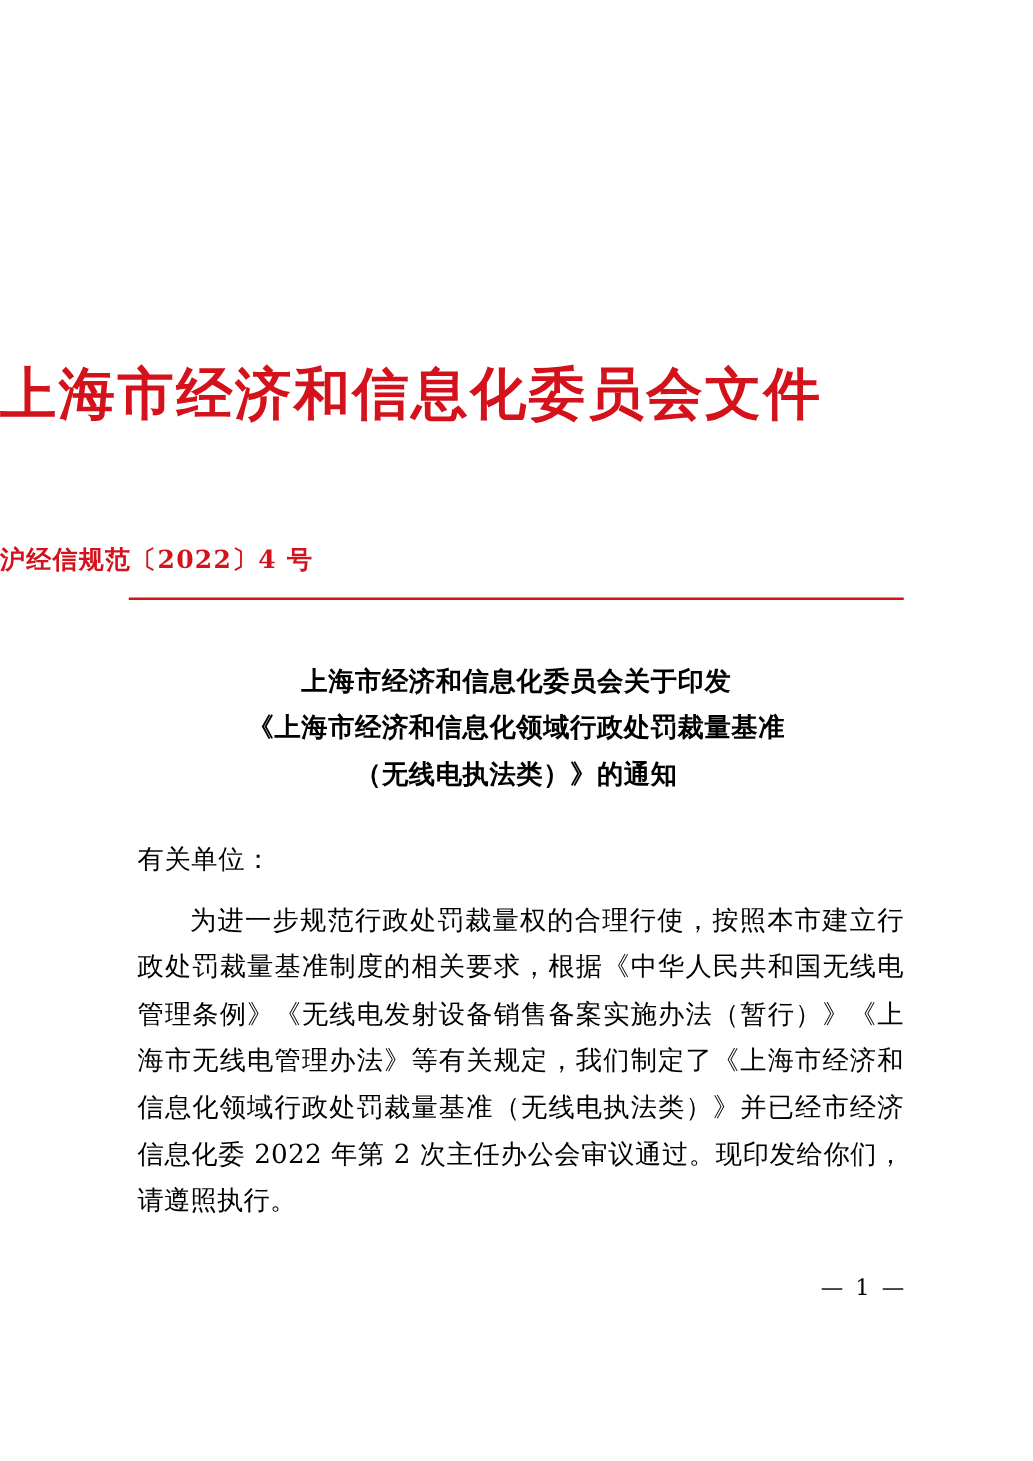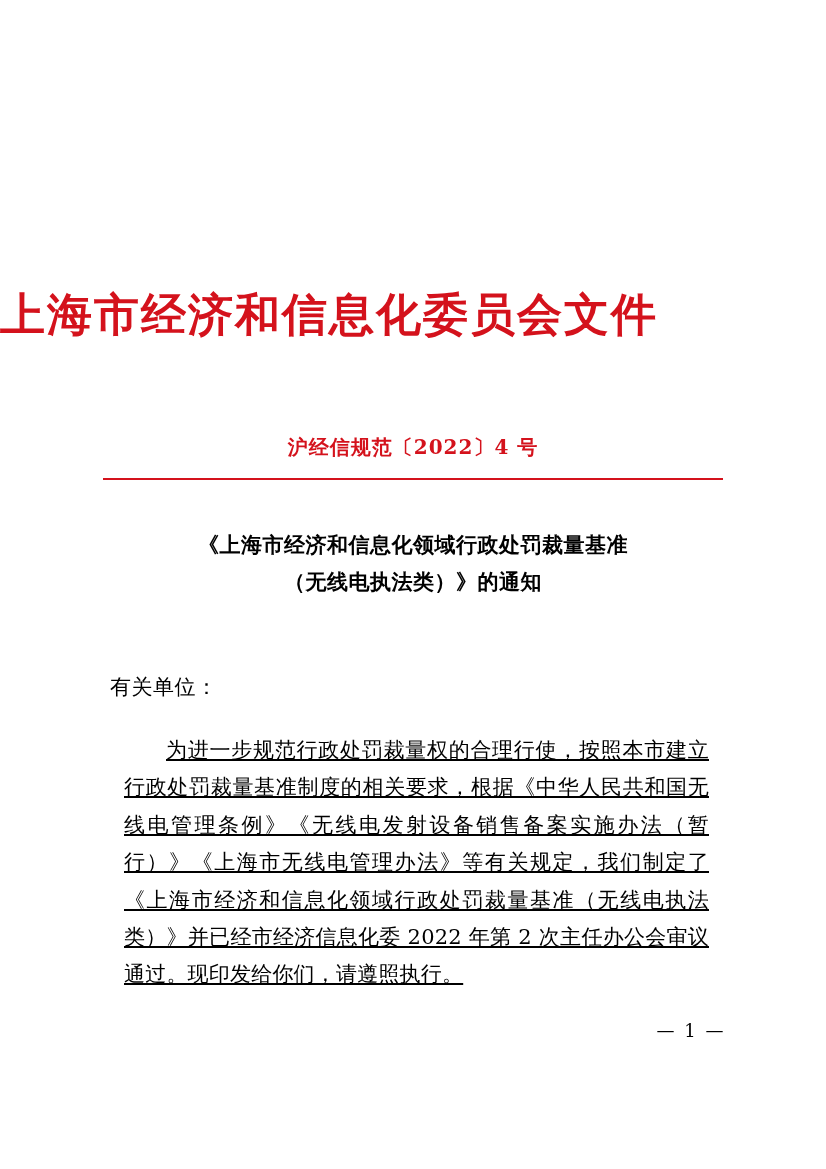--- a/index.html
+++ b/index.html
@@ -39,21 +39,20 @@
     letter-spacing: 2px;
     line-height: 1.2;
     white-space: nowrap;
   }
 
   .doc-number {
     position: absolute;
     top: 434px;
     left: 0;
     width: 826px;
-    text-align: center;
     color: #d4121c;
     font-family: "DejaVu Serif", "Liberation Serif", serif;
     font-weight: bold;
     font-size: 20px;
     letter-spacing: 1px;
   }
 
   .red-rule {
     position: absolute;
     top: 478px;
@@ -95,23 +94,22 @@
     top: 718px;
     left: 110px;
     width: 613px;
     font-size: 21px;
     line-height: 1.78;
     text-align: justify;
     text-justify: inter-ideograph;
     letter-spacing: 0.2px;
   }
   .body-text p {
-    margin: 14px;
+    margin: 0;
     text-indent: 2em;
-    text-decoration: underline;
   }
 
   
   .page-number {
     position: absolute;
     top: 1020px;
     left: 0;
     width: 826px;
     text-align: center;
     font-size: 18px;
@@ -129,20 +127,21 @@
 
   <div class="masthead">
     <div class="masthead-title">上海市经济和信息化委员会文件</div>
   </div>
 
   <div class="doc-number">沪经信规范〔2022〕4 号</div>
 
   <div class="red-rule"></div>
 
   <div class="doc-title">
+    <span class="line">上海市经济和信息化委员会关于印发</span>
     <span class="line">《上海市经济和信息化领域行政处罚裁量基准</span>
     <span class="line">（无线电执法类）》的通知</span>
   </div>
 
   <div class="salutation">有关单位：</div>
 
   <div class="body-text">
     <p>为进一步规范行政处罚裁量权的合理行使，按照本市建立行政处罚裁量基准制度的相关要求，根据《中华人民共和国无线电管理条例》《无线电发射设备销售备案实施办法（暂行）》《上海市无线电管理办法》等有关规定，我们制定了《上海市经济和信息化领域行政处罚裁量基准（无线电执法类）》并已经市经济信息化委 2022 年第 2 次主任办公会审议通过。现印发给你们，请遵照执行。</p>
   </div>
 

